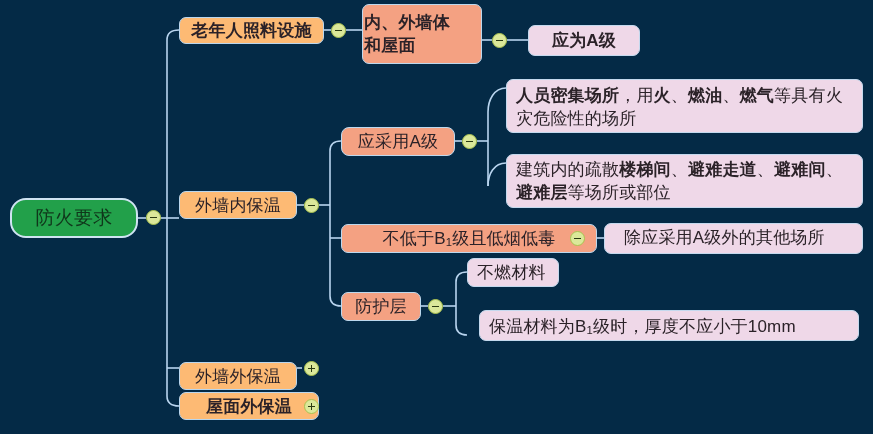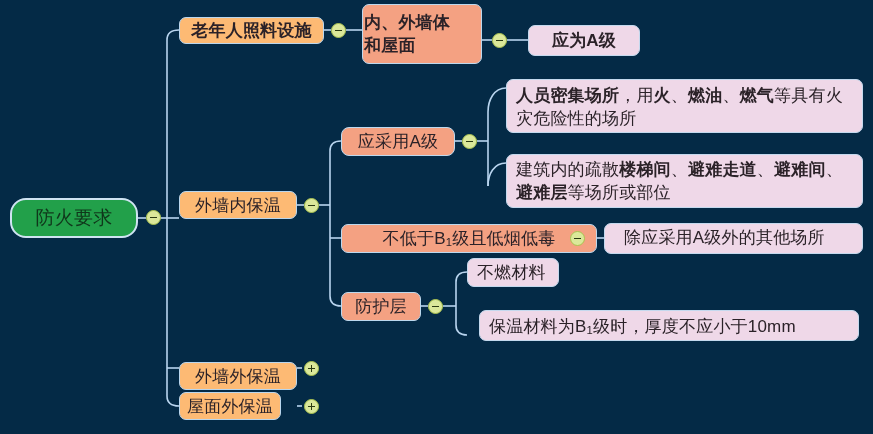--- a/index.html
+++ b/index.html
@@ -254,21 +254,21 @@
   </div>
 
   <div class="node n-l2 plain" style="left:179px; top:354px; width:118px; height:28px;margin-top:8px;">
     <span class="txt">外墙外保温</span>
   </div>
   <div class="toggle" style="left:304px; top:361px;">
     <span class="bar-h"></span>
     <span class="bar-v"></span>
   </div>
 
-  <div class="node n-l2 plain" style="left:179px; top:392px; width:102px; height:28px;">
+  <div class="node n-l2 plain" style="left:179px; top:392px; width:140px; height:28px;font-weight:bold;">
     <span class="txt">屋面外保温</span>
   </div>
   <div class="toggle" style="left:304px; top:399px;">
     <span class="bar-h"></span>
     <span class="bar-v"></span>
   </div>
 
 </div>
 
 </body></html>

